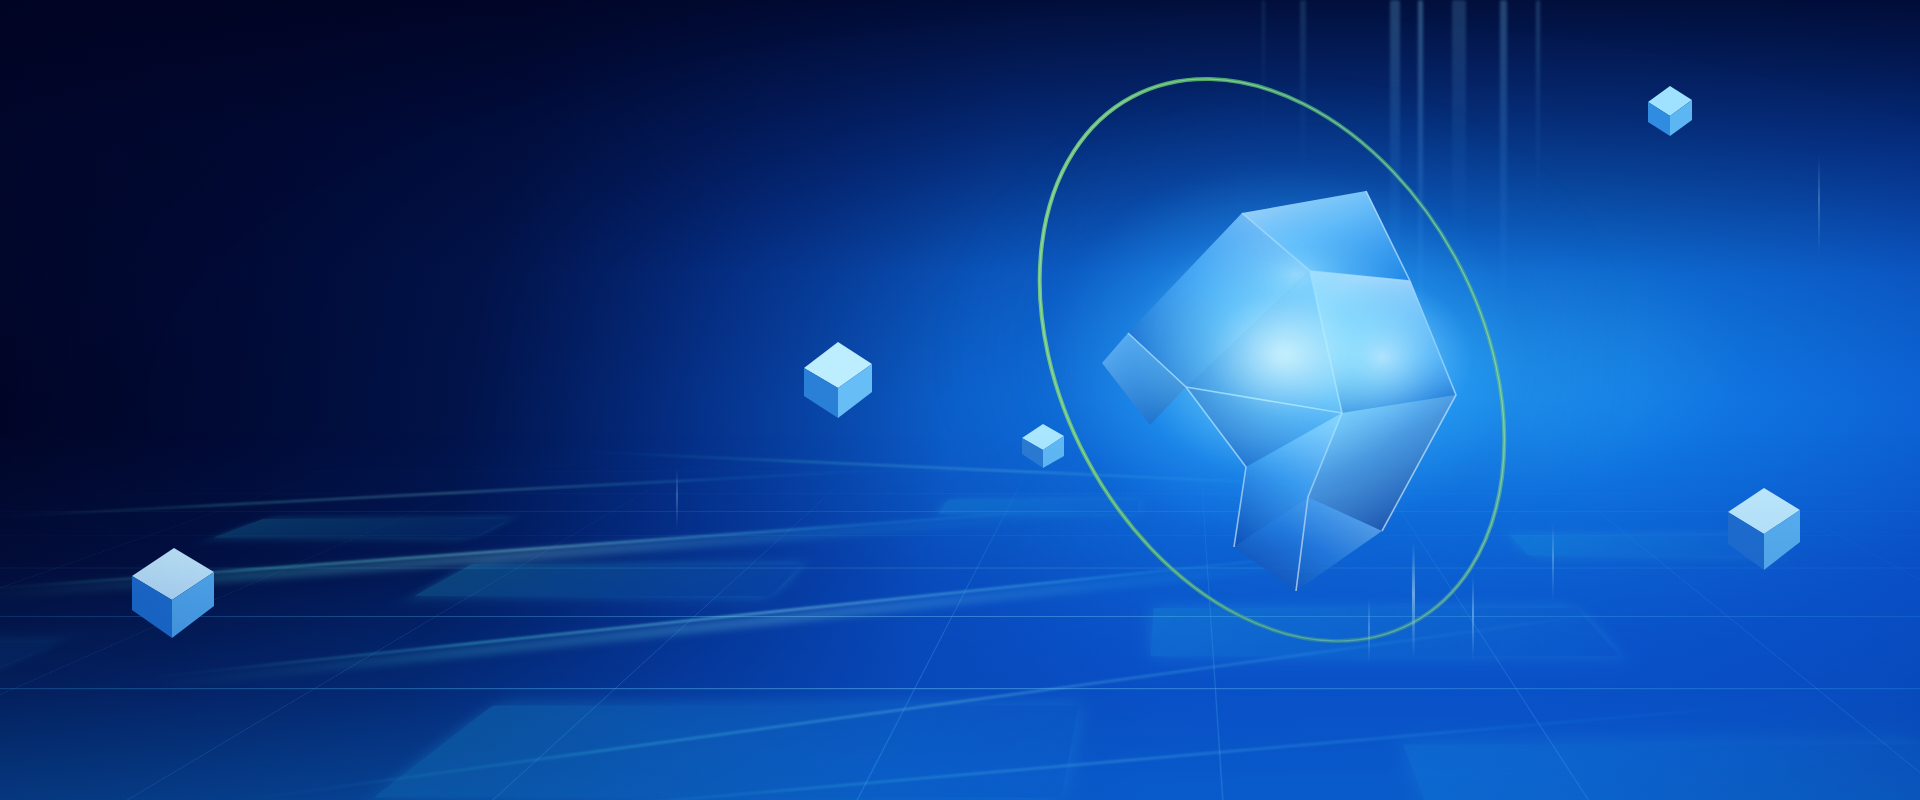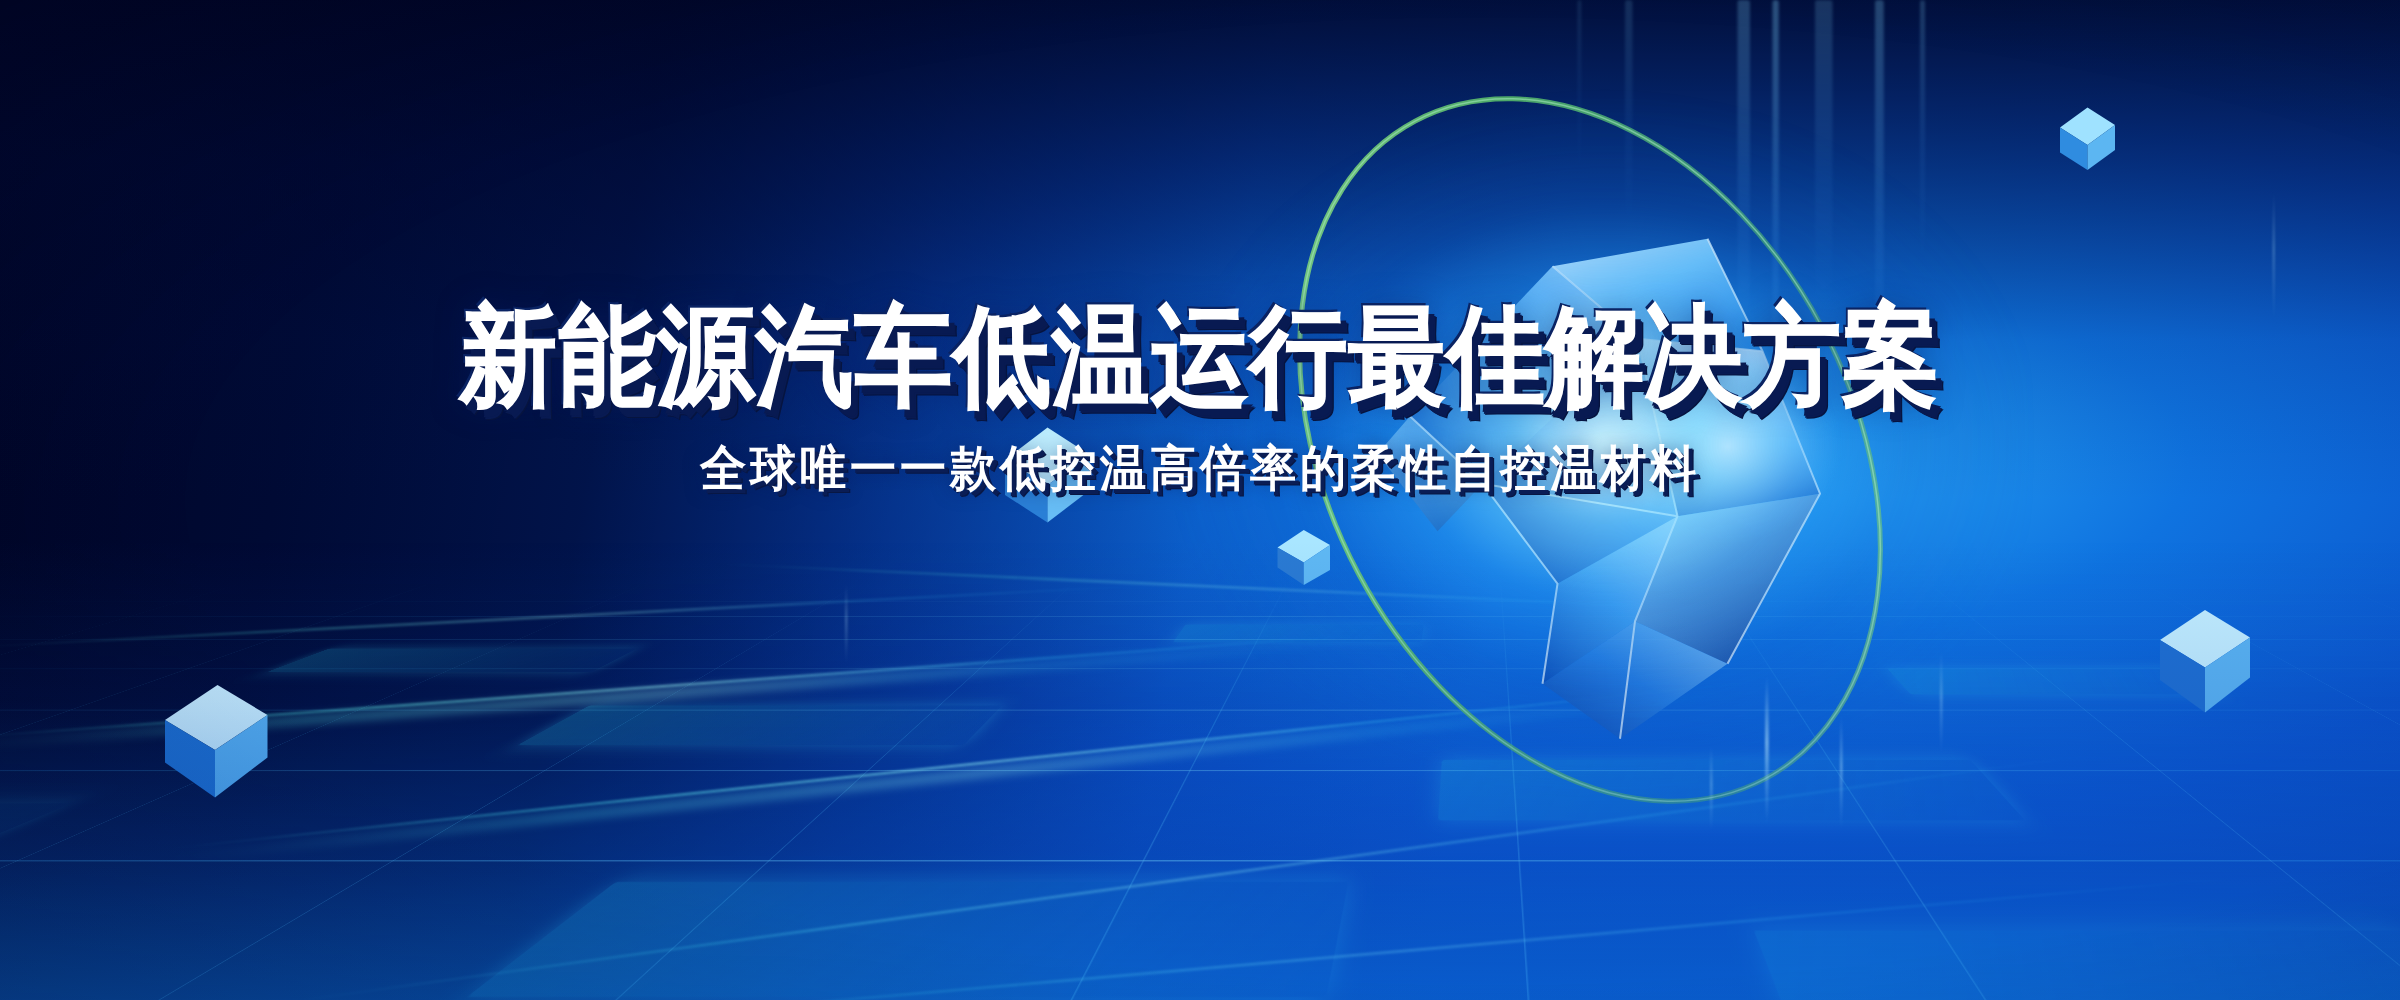--- a/index.html
+++ b/index.html
@@ -274,18 +274,14 @@
     <div class="streak" style="left:1472px;top:572px;width:2px;height:92px;opacity:.60"></div>
     <div class="streak" style="left:1368px;top:596px;width:2px;height:70px;opacity:.45"></div>
     <div class="streak" style="left:1552px;top:520px;width:2px;height:84px;opacity:.40"></div>
     <div class="streak" style="left:676px;top:466px;width:2px;height:66px;opacity:.30"></div>
     <div class="streak" style="left:1818px;top:150px;width:2px;height:110px;opacity:.28"></div>
   </div>
 
   <div class="layer" id="bg-botglow"></div>
   <div class="layer" id="bg-vign"></div>
 
-  <div id="text-block">
-    <div id="main-title">新能源汽车低温运行最佳解决方案</div>
-    <div id="sub-title">全球唯一一款低控温高倍率的柔性自控温材料</div>
-  </div>
 
 </div>
 
 </body></html>

